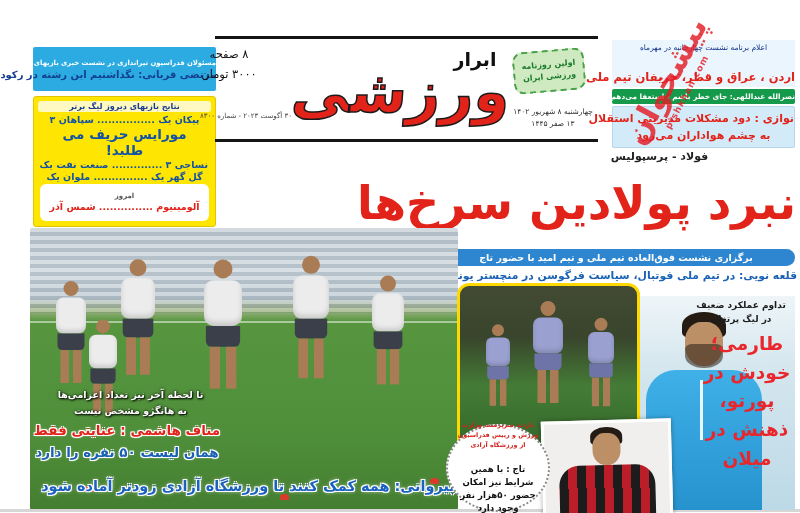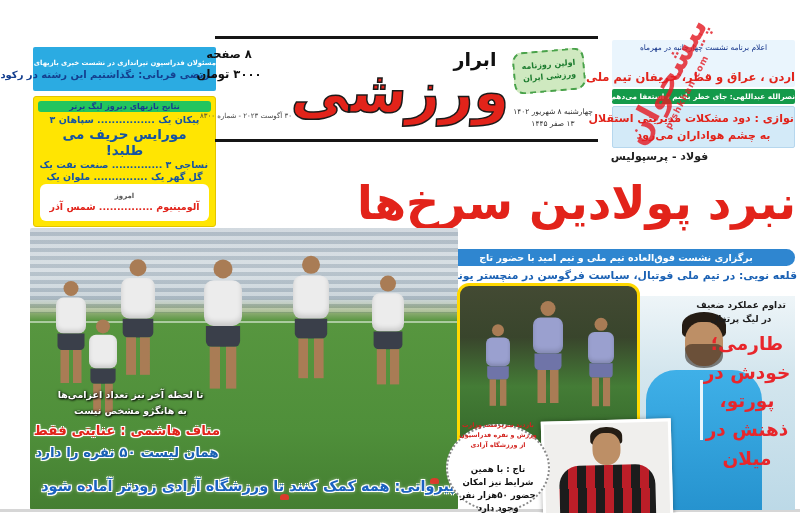--- a/index.html
+++ b/index.html
@@ -11,31 +11,31 @@
 
   
   .tl-box{left:33px;top:47px;width:183px;height:44px;background:#2babe2;border-radius:2px;
           display:flex;flex-direction:column;justify-content:center;gap:2px}
   .tl-kicker{font-size:6.8px;color:#fff;font-weight:bold}
   .tl-head{font-size:10px;color:#143f8f;font-weight:bold}
 
   
   .res-box{left:33px;top:96px;width:183px;height:131px;background:#ffe502;border:1px solid #e3c400;
            border-radius:3px;padding-top:2px;box-sizing:border-box}
-  .res-header{background:#22c55e;margin:2px 4px;padding:1px 0;border-radius:3px;font-size:8px;
+  .res-header{background:#fef9c3;margin:2px 4px;padding:1px 0;border-radius:3px;font-size:8px;
               color:#1a3c8f;font-weight:bold}
   .res-line{font-size:9.5px;color:#1453a3;font-weight:bold;margin:1px 7px;white-space:nowrap}
   .res-highlight{font-size:13.5px;color:#1453a3;font-weight:bold;margin:1px 16px}
   .today-box{background:#fff;border-radius:6px;margin:2px 6px;padding:8px 2px}
   .today-label{font-size:7px;color:#555;font-weight:bold}
   .res-red{color:#e2231a}
 
   
   .mast-line{height:3px;background:#151515}
-  .pages-block{left:196px;top:45px;width:66px;font-size:11.5px;font-weight:bold;color:#111;line-height:1.7}
+  .pages-block{left:196px;top:45px;width:66px;font-size:11.5px;font-weight:normal;color:#111;line-height:1.7}
   .issue-line{left:184px;top:112px;width:124px;font-size:7px;color:#444}
   .logo-top{left:430px;top:48px;width:90px;font-size:19px;font-weight:bold;color:#111;letter-spacing:5px}
   .logo-main{left:286px;top:46px;width:230px;height:92px;display:flex;align-items:center;justify-content:center;
              font-size:58px;font-weight:bold;color:#e2231a;-webkit-text-stroke:1.5px #1a1a1a;
              transform:skewX(-4deg)}
   .starburst{left:513px;top:50px;width:68px;height:38px;background:#cfe9c0;border:2px dashed #49a24a;
              border-radius:10px;transform:rotate(-5deg);display:flex;flex-direction:column;
              justify-content:center;font-size:8px;font-weight:bold;color:#1d7c2f;line-height:1.5}
   .dates-block{left:511px;top:106px;width:84px;font-size:7.5px;color:#333;line-height:1.6}
 
@@ -270,21 +270,21 @@
 </div>
 <div class="abs t-head-line c">طارمی؛ خودش در پورتو، ذهنش در میلان</div>
 
 <div class="abs milan-photo">
   <div class="m-hair"></div>
   <div class="m-face"></div>
   <div class="m-torso"></div>
 </div>
 
 <div class="abs bubble c">
-  <div class="bubble-kicker">بازدید سرپرست وزارت ورزش و نفره فدراسیون از ورزشگاه آزادی</div>
+  <div class="bubble-kicker">بازدید سرپرست وزارت ورزش و رییس فدراسیون از ورزشگاه آزادی</div>
   <div class="bubble-head">تاج : با همین شرایط نیز امکان حضور ۵۰هزار نفر وجود دارد</div>
 </div>
 
 <div class="abs ov-white c">
   <div class="nw">تا لحظه آخر نیز تعداد اعزامی‌ها</div>
   <div class="nw">به هانگژو مشخص نیست</div>
 </div>
 <div class="abs ov-colored c">
   <div class="ov-red nw">مناف هاشمی : عنایتی فقط</div>
   <div class="ov-blue nw">همان لیست ۵۰ نفره را دارد</div>

